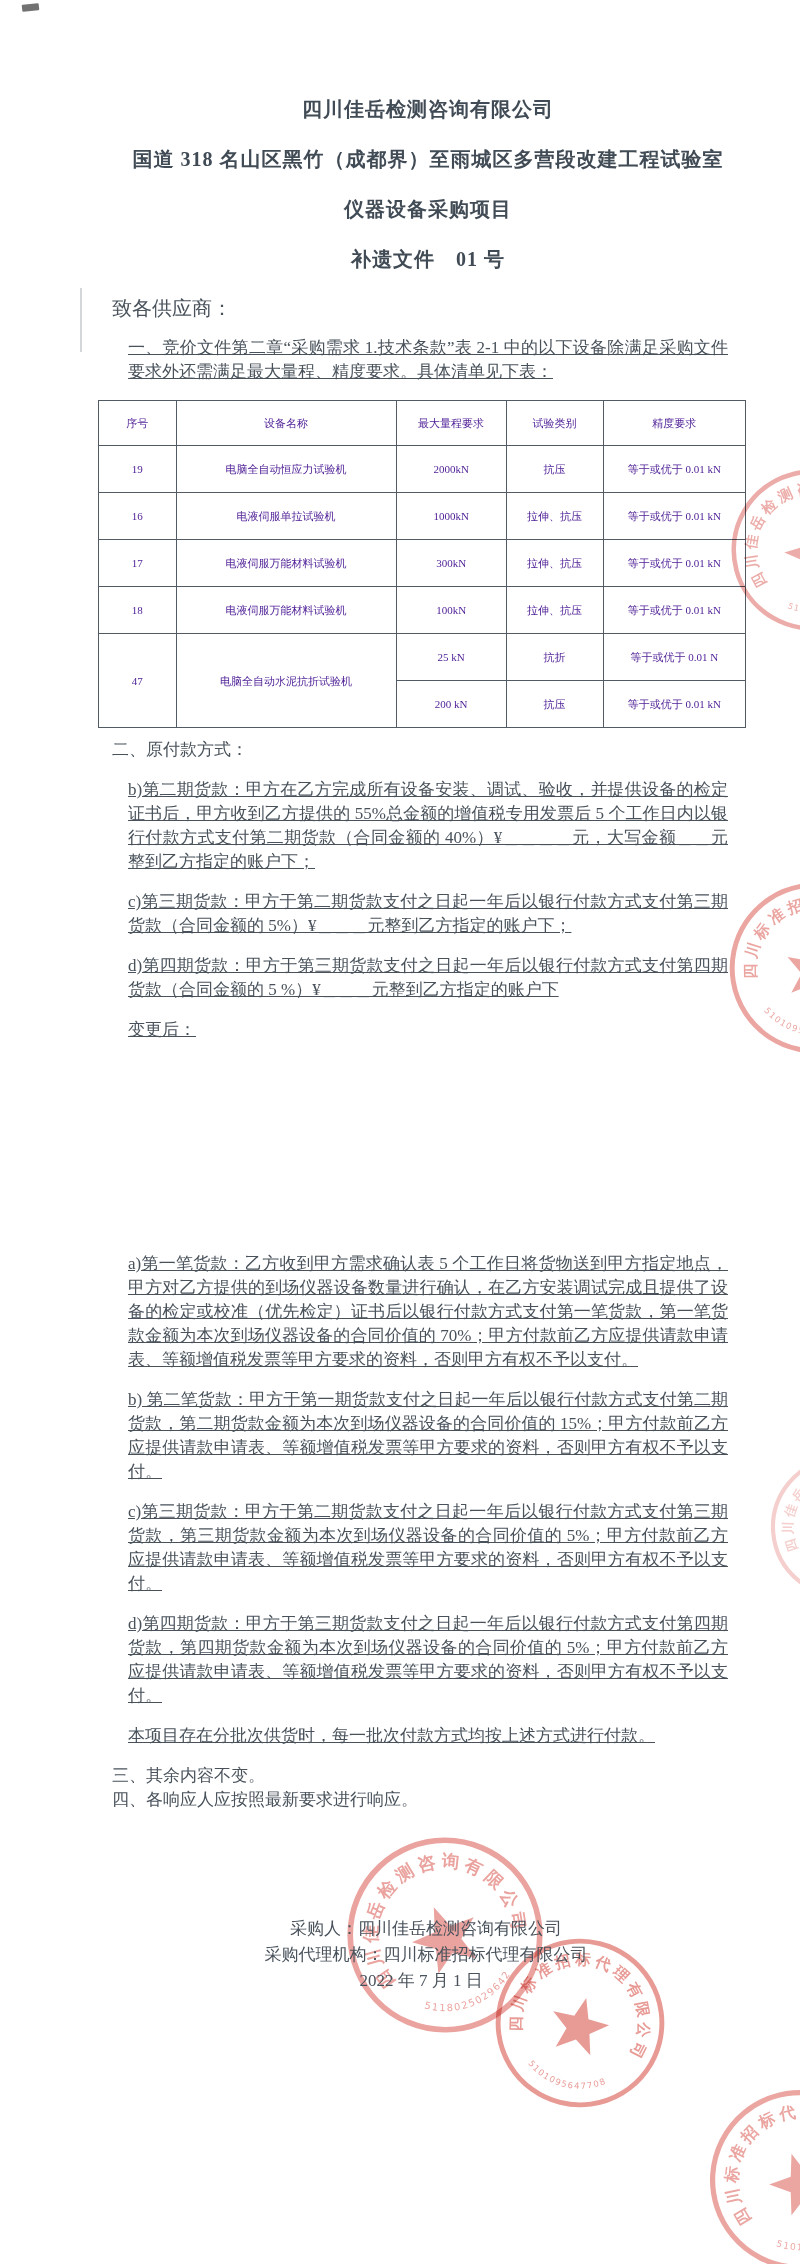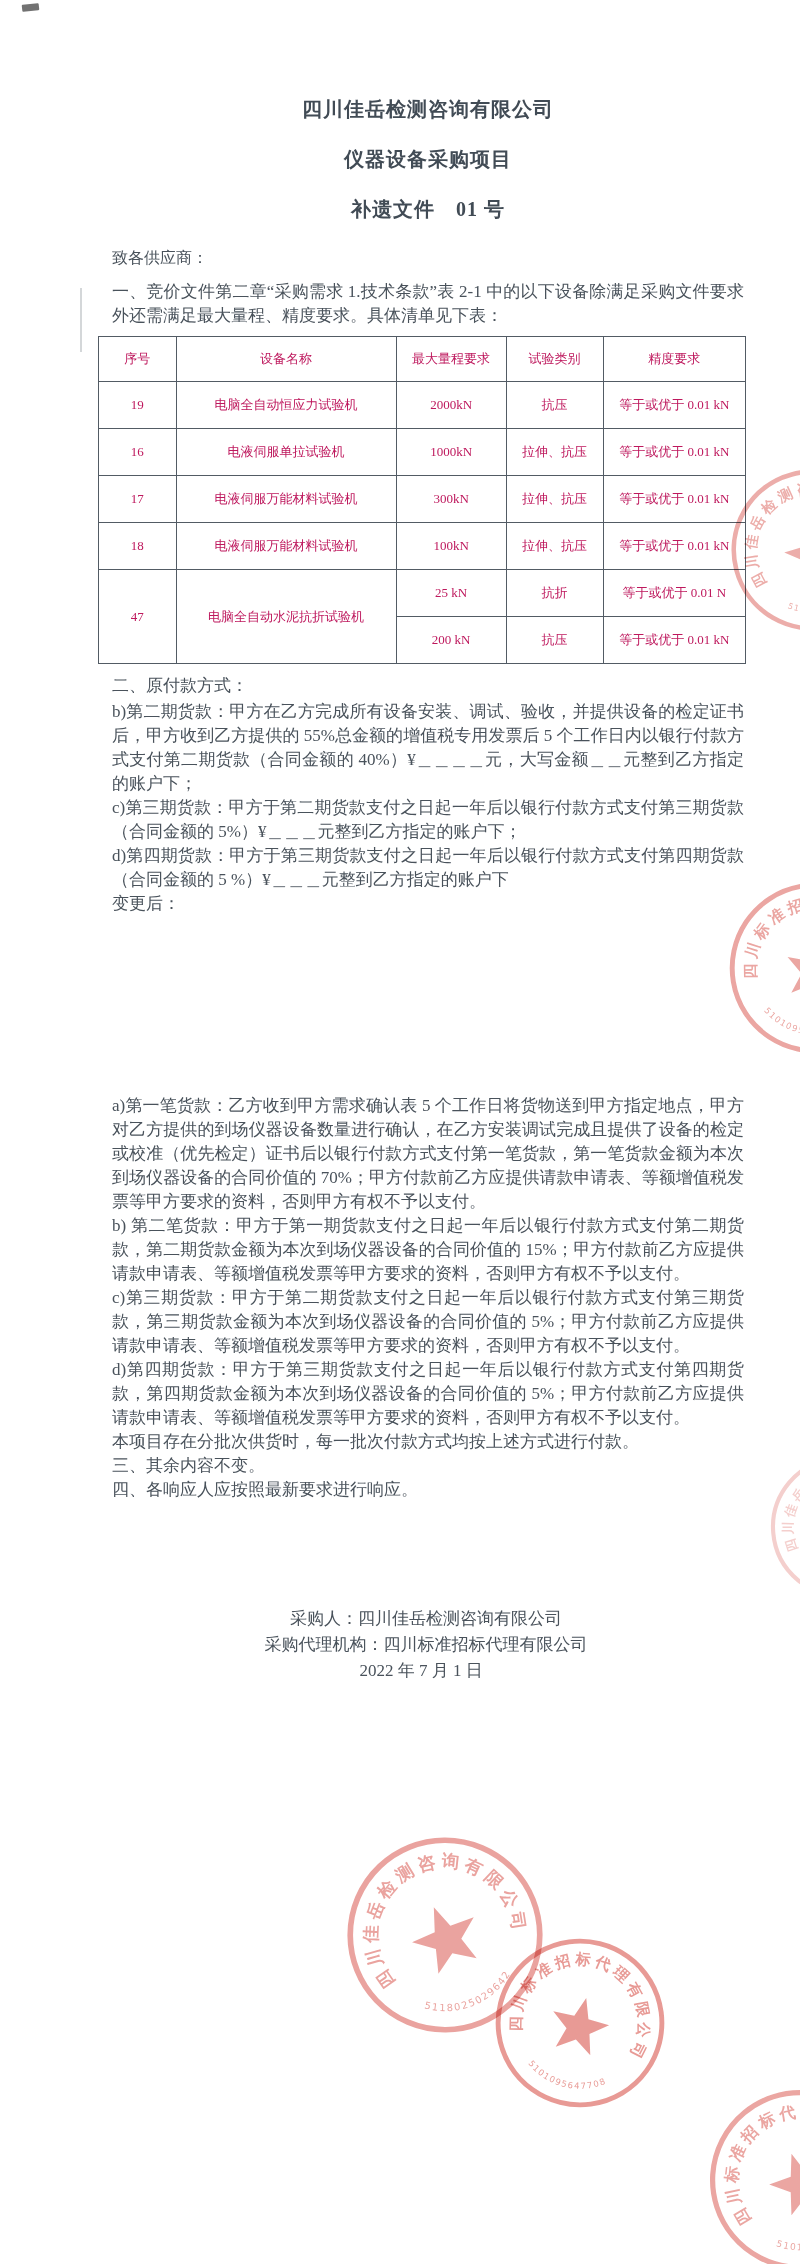--- a/index.html
+++ b/index.html
@@ -15,34 +15,35 @@
   .content{padding:96px 56px 0 112px;}
   .title{
     text-align:center;
     font-weight:bold;
     color:#414b55;
     font-size:20px;
     line-height:26px;
     margin:0 0 24px 0;
     letter-spacing:1px;
   }
-  .salutation{font-size:16px;line-height:24px;margin:14px 0 10px 0;}
+  .salutation{font-size:20px;line-height:24px;margin:14px 0 10px 0;}
   .para{
-    font-size:17px;line-height:24px;margin:0;
+    font-size:17px;line-height:24px;margin:16px;
     text-align:justify;
+    text-decoration:underline;
   }
   .para + .para{margin-top:0;}
   table.eq{
     border-collapse:collapse;
     width:100%;
     margin:8px 0 10px -14px;
     width:648px;
     table-layout:fixed;
-    font-size:13px;
-    color:#be185d;
+    font-size:11px;
+    color:#4c1d95;
   }
   table.eq th,table.eq td{
     border:1px solid #525b64;
     text-align:center;
     vertical-align:middle;
     padding:4px 6px;
     font-weight:normal;
     line-height:20px;
   }
   table.eq th{height:36px;}
@@ -81,20 +82,21 @@
 </style>
 </head>
 <body>
 
 <div class="page">
   <div class="mark-topleft"></div>
   <div class="mark-leftline"></div>
 
   <div class="content">
     <p class="title">四川佳岳检测咨询有限公司</p>
+    <p class="title">国道 318 名山区黑竹（成都界）至雨城区多营段改建工程试验室</p>
     <p class="title">仪器设备采购项目</p>
     <p class="title">补遗文件　01 号</p>
 
     <p class="salutation">致各供应商：</p>
 
     <p class="para">一、竞价文件第二章“采购需求 1.技术条款”表 2-1 中的以下设备除满足采购文件要求外还需满足最大量程、精度要求。具体清单见下表：</p>
 
     <table class="eq">
       <colgroup>
         <col style="width:12%">

